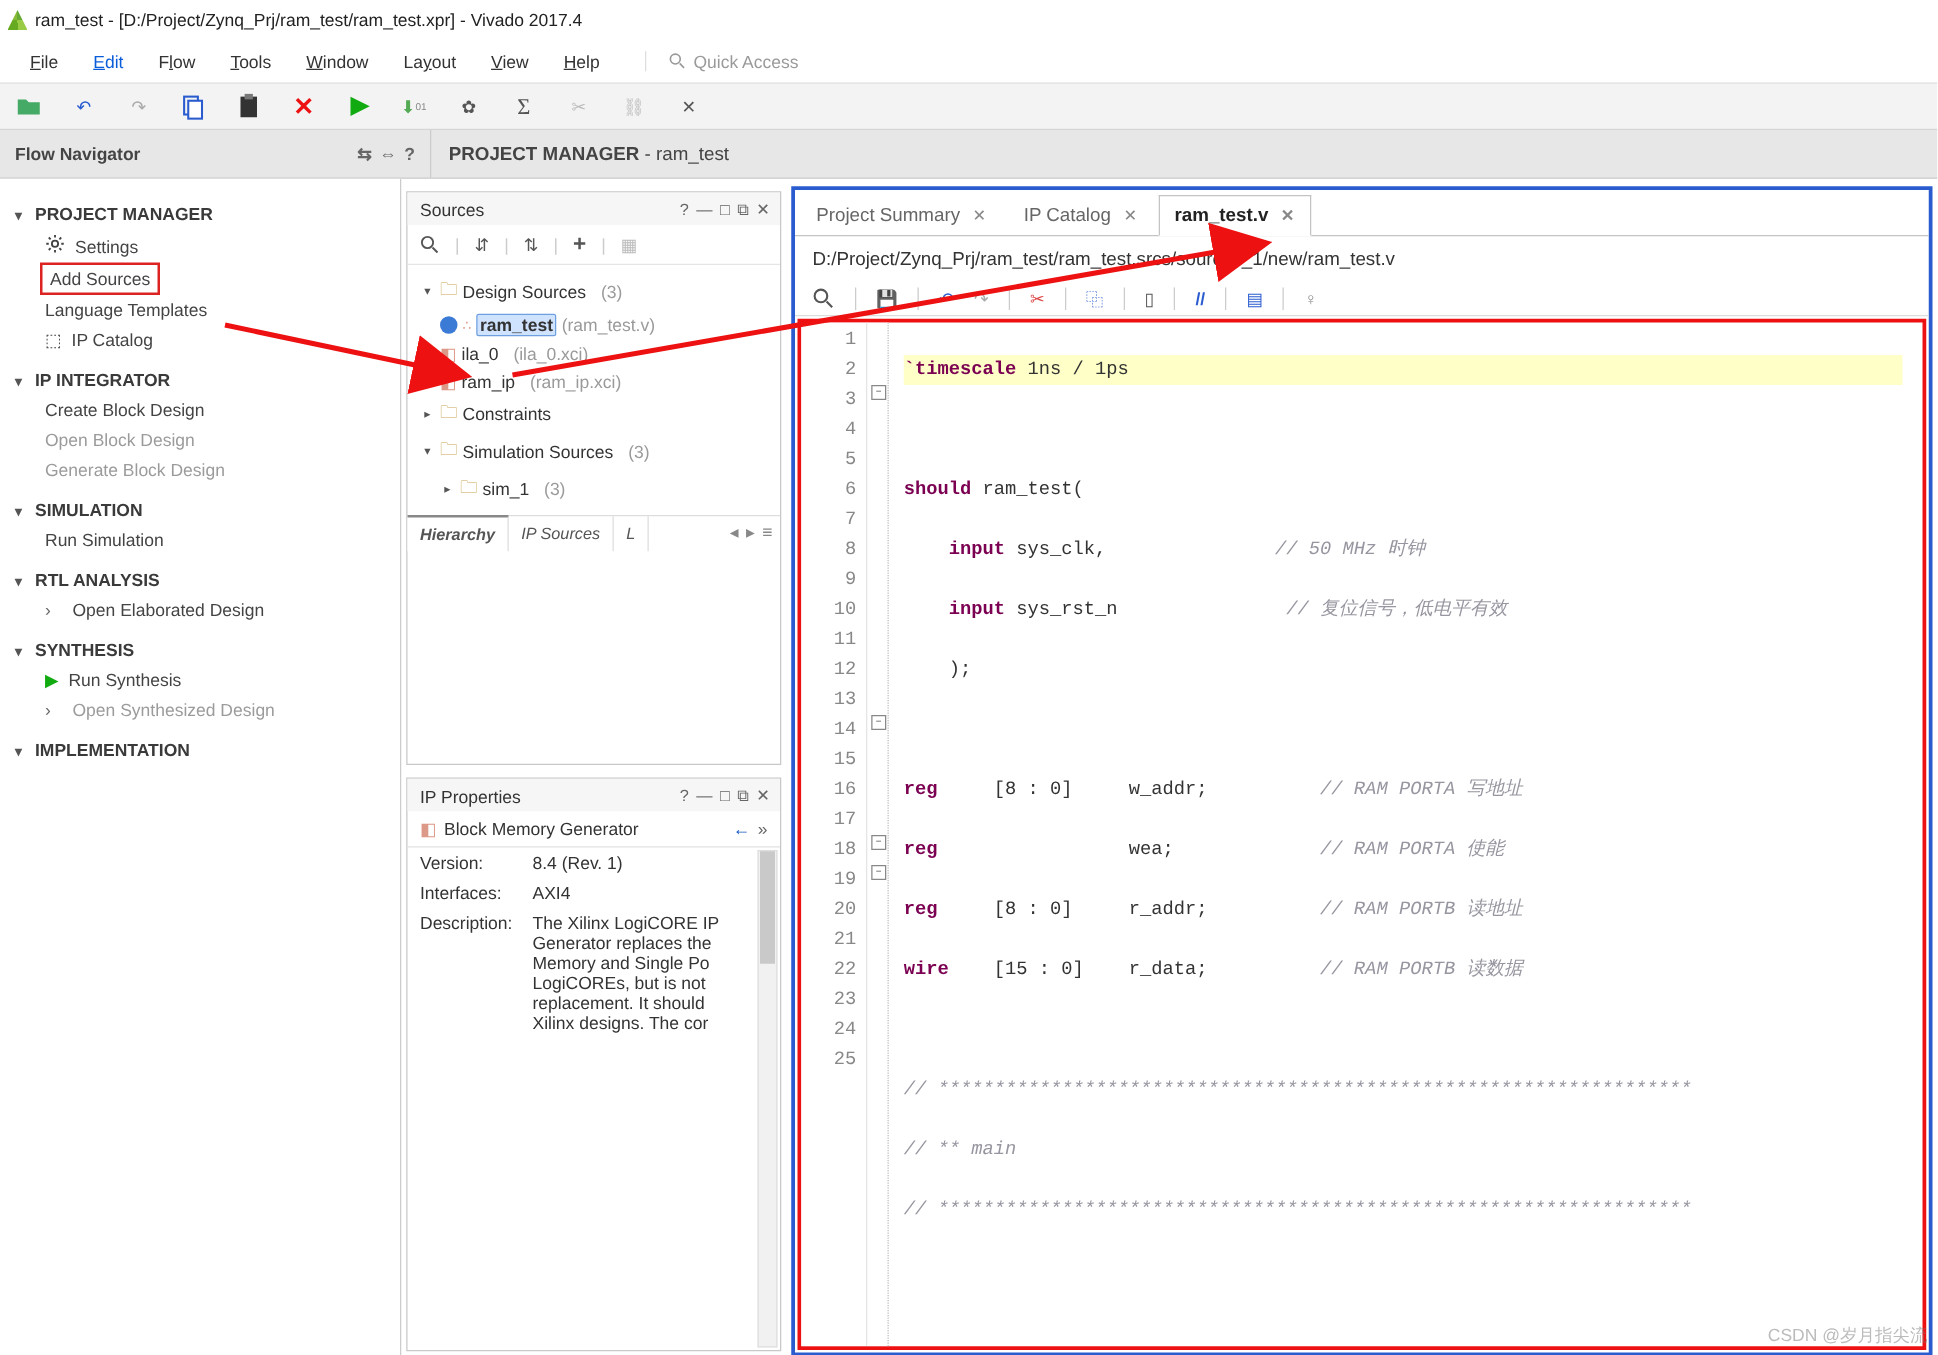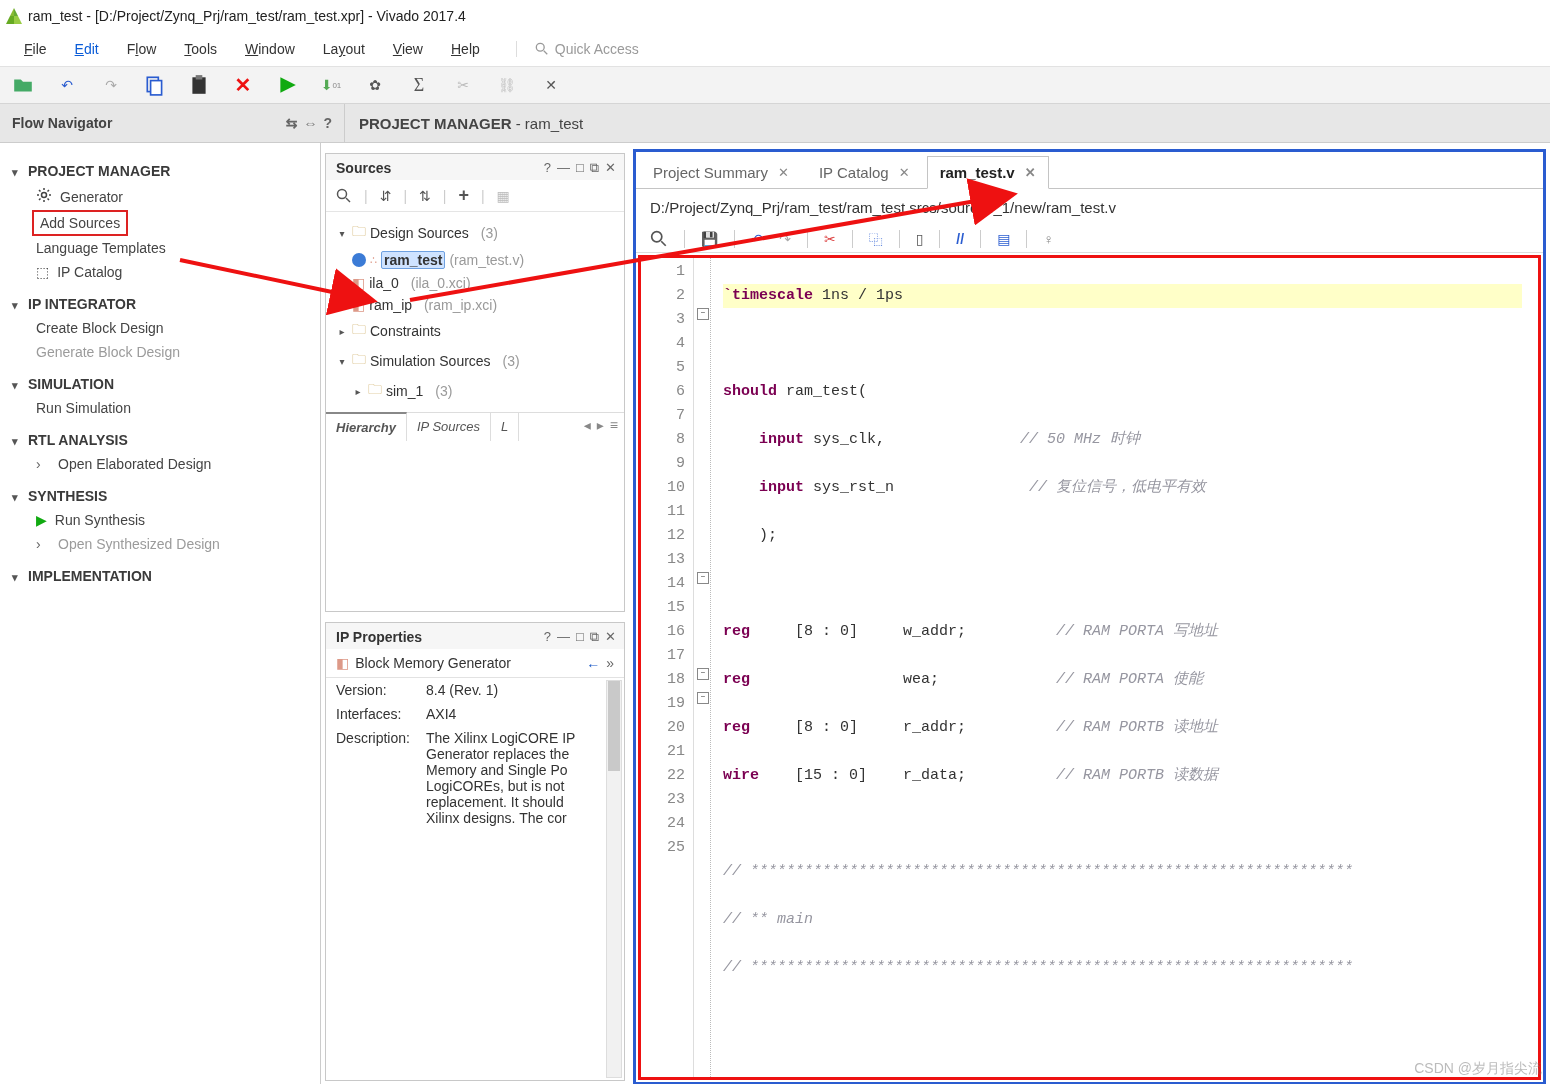--- a/index.html
+++ b/index.html
@@ -54,21 +54,21 @@
   .fn-item { padding:4px 2px 4px 24px; color:#444; display:flex; align-items:center; gap:8px; }
   .fn-item.dim { color:#9b9b9b; }
   .fn-item .chev::before{content:"›"; color:#666; margin-right:4px; display:inline-block; width:10px;}
   .fn-item.boxed { border:2px solid #d22; padding:3px 6px; margin-left:20px; width:fit-content;}
   .gear-icon svg, .fn-icon svg {width:16px; height:16px;}
 
   .center-col { width: 300px; display:flex; flex-direction:column; gap:10px; padding:10px 4px; }
   .panel { border:1px solid #c8c8c8; background:#fff; display:flex; flex-direction:column; }
   .panel-hdr { display:flex; align-items:center; justify-content:space-between;
     padding:6px 8px 4px 10px; background:#f6f6f6;}
-  .panel-hdr .ttl { font-weight:bold; color:#333; }
+  .panel-hdr .ttl { font-weight:normal; color:#333; }
   .panel-hdr .ctrls { color:#666; display:flex; gap:6px; font-size:13px;}
   .panel-tools { display:flex; align-items:center; gap:12px; padding:5px 10px; border-bottom:1px solid #e5e5e5;
     color:#555;}
   .panel-tools svg{width:16px;height:16px;}
   .tree { padding:6px 2px 6px 6px; font-size:14px; color:#333; }
   .tree-row { padding:3px 0 3px 4px; display:flex; align-items:center; gap:4px; white-space:nowrap;}
   .tree-row .tw { color:#555; font-size:10px; width:12px; display:inline-block; text-align:center;}
   .tree-row .dim{color:#9a9a9a;}
   .tree-row.d1{padding-left:20px;}
   .tree-row.sel .fname{ background:#cfe3ff; border:1px solid #6ea0e0; border-radius:2px; padding:0 2px;}
@@ -197,32 +197,33 @@
 <div class="main-row">
 
   <div class="flow-nav">
     <div class="fn-section">
       <div class="fn-hdr">PROJECT MANAGER</div>
       <div class="fn-item">
         <span class="gear-icon"><svg viewBox="0 0 16 16">
               <circle cx="8" cy="8" r="2.5" fill="none" stroke="#444" stroke-width="1.5"></circle>
               <path d="M8 1v2M8 13v2M1 8h2M13 8h2M3 3l1.5 1.5M11.5 11.5L13 13M13 3l-1.5 1.5M4.5 11.5L3 13" stroke="#444" stroke-width="1.5"></path>
             </svg></span>
-        <span>Generator</span>
+        <span>Settings</span>
       </div>
       <div class="fn-item boxed">Add Sources</div>
       <div class="fn-item">Language Templates</div>
       <div class="fn-item">
         <span>⬚</span>
         <span>IP Catalog</span>
       </div>
     </div>
     <div class="fn-section">
       <div class="fn-hdr">IP INTEGRATOR</div>
       <div class="fn-item">Create Block Design</div>
+      <div class="fn-item dim">Open Block Design</div>
       <div class="fn-item dim">Generate Block Design</div>
     </div>
     <div class="fn-section">
       <div class="fn-hdr">SIMULATION</div>
       <div class="fn-item">Run Simulation</div>
     </div>
     <div class="fn-section">
       <div class="fn-hdr">RTL ANALYSIS</div>
       <div class="fn-item">
           <span class="chev"></span>

